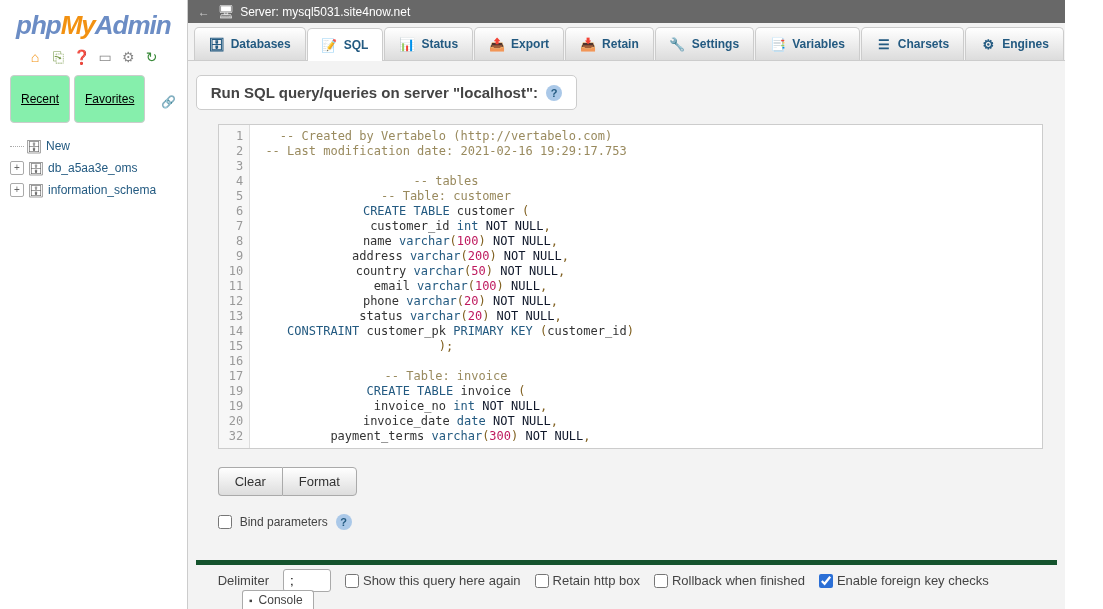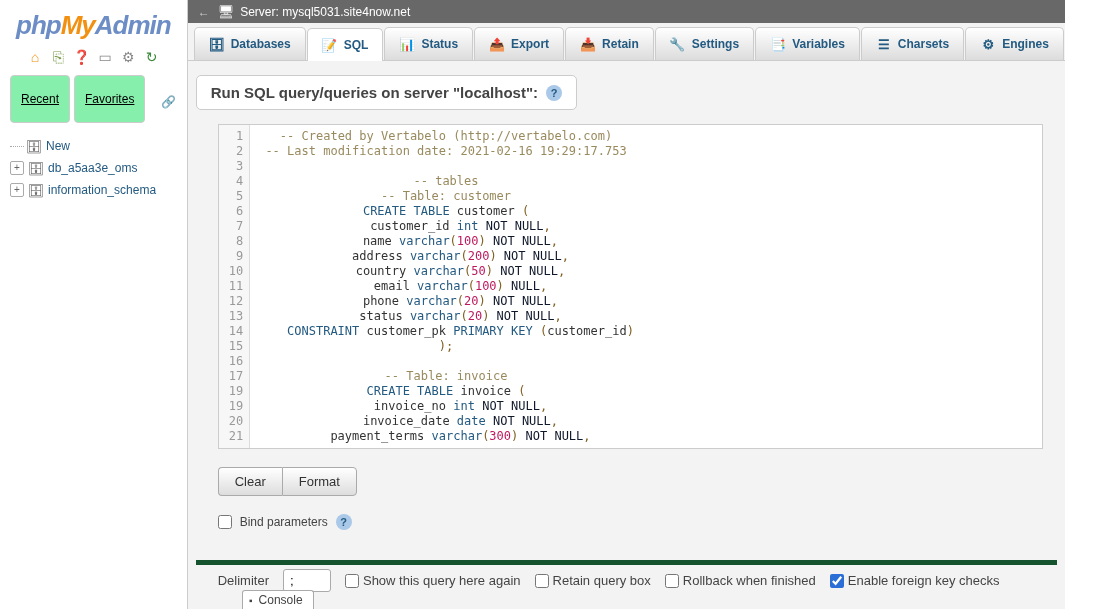--- a/index.html
+++ b/index.html
@@ -181,21 +181,21 @@
             <div>11</div>
             <div>12</div>
             <div>13</div>
             <div>14</div>
             <div>15</div>
             <div>16</div>
             <div>17</div>
             <div>19</div>
             <div>19</div>
             <div>20</div>
-            <div>21</div>
+            <div>32</div>
           </div>
         <div class="code" id="code"><div><span class="cmnt">-- Created by Vertabelo (http://vertabelo.com)</span></div><div><span class="cmnt">-- Last modification date: 2021-02-16 19:29:17.753</span></div><div>&nbsp;</div><div><span class="cmnt">-- tables</span></div><div><span class="cmnt">-- Table: customer</span></div><div><span class="kw">CREATE TABLE</span><span> </span><span class="id">customer</span><span> </span><span class="p">(</span></div><div><span>    </span><span class="id">customer_id</span><span> </span><span class="type">int</span><span> </span><span class="null">NOT NULL</span><span class="p">,</span></div><div><span>    </span><span class="id">name</span><span> </span><span class="type">varchar</span><span class="p">(</span><span class="num">100</span><span class="p">)</span><span> </span><span class="null">NOT NULL</span><span class="p">,</span></div><div><span>    </span><span class="id">address</span><span> </span><span class="type">varchar</span><span class="p">(</span><span class="num">200</span><span class="p">)</span><span> </span><span class="null">NOT NULL</span><span class="p">,</span></div><div><span>    </span><span class="id">country</span><span> </span><span class="type">varchar</span><span class="p">(</span><span class="num">50</span><span class="p">)</span><span> </span><span class="null">NOT NULL</span><span class="p">,</span></div><div><span>    </span><span class="id">email</span><span> </span><span class="type">varchar</span><span class="p">(</span><span class="num">100</span><span class="p">)</span><span> </span><span class="null">NULL</span><span class="p">,</span></div><div><span>    </span><span class="id">phone</span><span> </span><span class="type">varchar</span><span class="p">(</span><span class="num">20</span><span class="p">)</span><span> </span><span class="null">NOT NULL</span><span class="p">,</span></div><div><span>    </span><span class="id">status</span><span> </span><span class="type">varchar</span><span class="p">(</span><span class="num">20</span><span class="p">)</span><span> </span><span class="null">NOT NULL</span><span class="p">,</span></div><div><span>    </span><span class="kw">CONSTRAINT</span><span> </span><span class="id">customer_pk</span><span> </span><span class="kw">PRIMARY KEY</span><span> </span><span class="p">(</span><span class="id">customer_id</span><span class="p">)</span></div><div><span class="p">)</span><span class="p">;</span></div><div>&nbsp;</div><div><span class="cmnt">-- Table: invoice</span></div><div><span class="kw">CREATE TABLE</span><span> </span><span class="id">invoice</span><span> </span><span class="p">(</span></div><div><span>    </span><span class="id">invoice_no</span><span> </span><span class="type">int</span><span> </span><span class="null">NOT NULL</span><span class="p">,</span></div><div><span>    </span><span class="id">invoice_date</span><span> </span><span class="type">date</span><span> </span><span class="null">NOT NULL</span><span class="p">,</span></div><div><span>    </span><span class="id">payment_terms</span><span> </span><span class="type">varchar</span><span class="p">(</span><span class="num">300</span><span class="p">)</span><span> </span><span class="null">NOT NULL</span><span class="p">,</span></div></div>
       </div>
 
       <div class="btn-row">
         <div class="btn-group">
           <button class="btn">Clear</button>
           <button class="btn">Format</button>
         </div>
       </div>
@@ -208,21 +208,21 @@
 
       <div class="bottom-bar">
         <span class="delim-label">Delimiter</span>
         <input type="text" value=";" style="">
         <label>
             <input type="checkbox" style="">
             <span>Show this query here again</span>
           </label>
         <label>
             <input type="checkbox" style="">
-            <span>Retain query box</span>
+            <span>Retain http box</span>
           </label>
         <label>
             <input type="checkbox" style="">
             <span>Rollback when finished</span>
           </label>
         <label>
             <input type="checkbox" class="chk-on" checked="" style="">
             <span>Enable foreign key checks</span>
           </label>
       </div>

